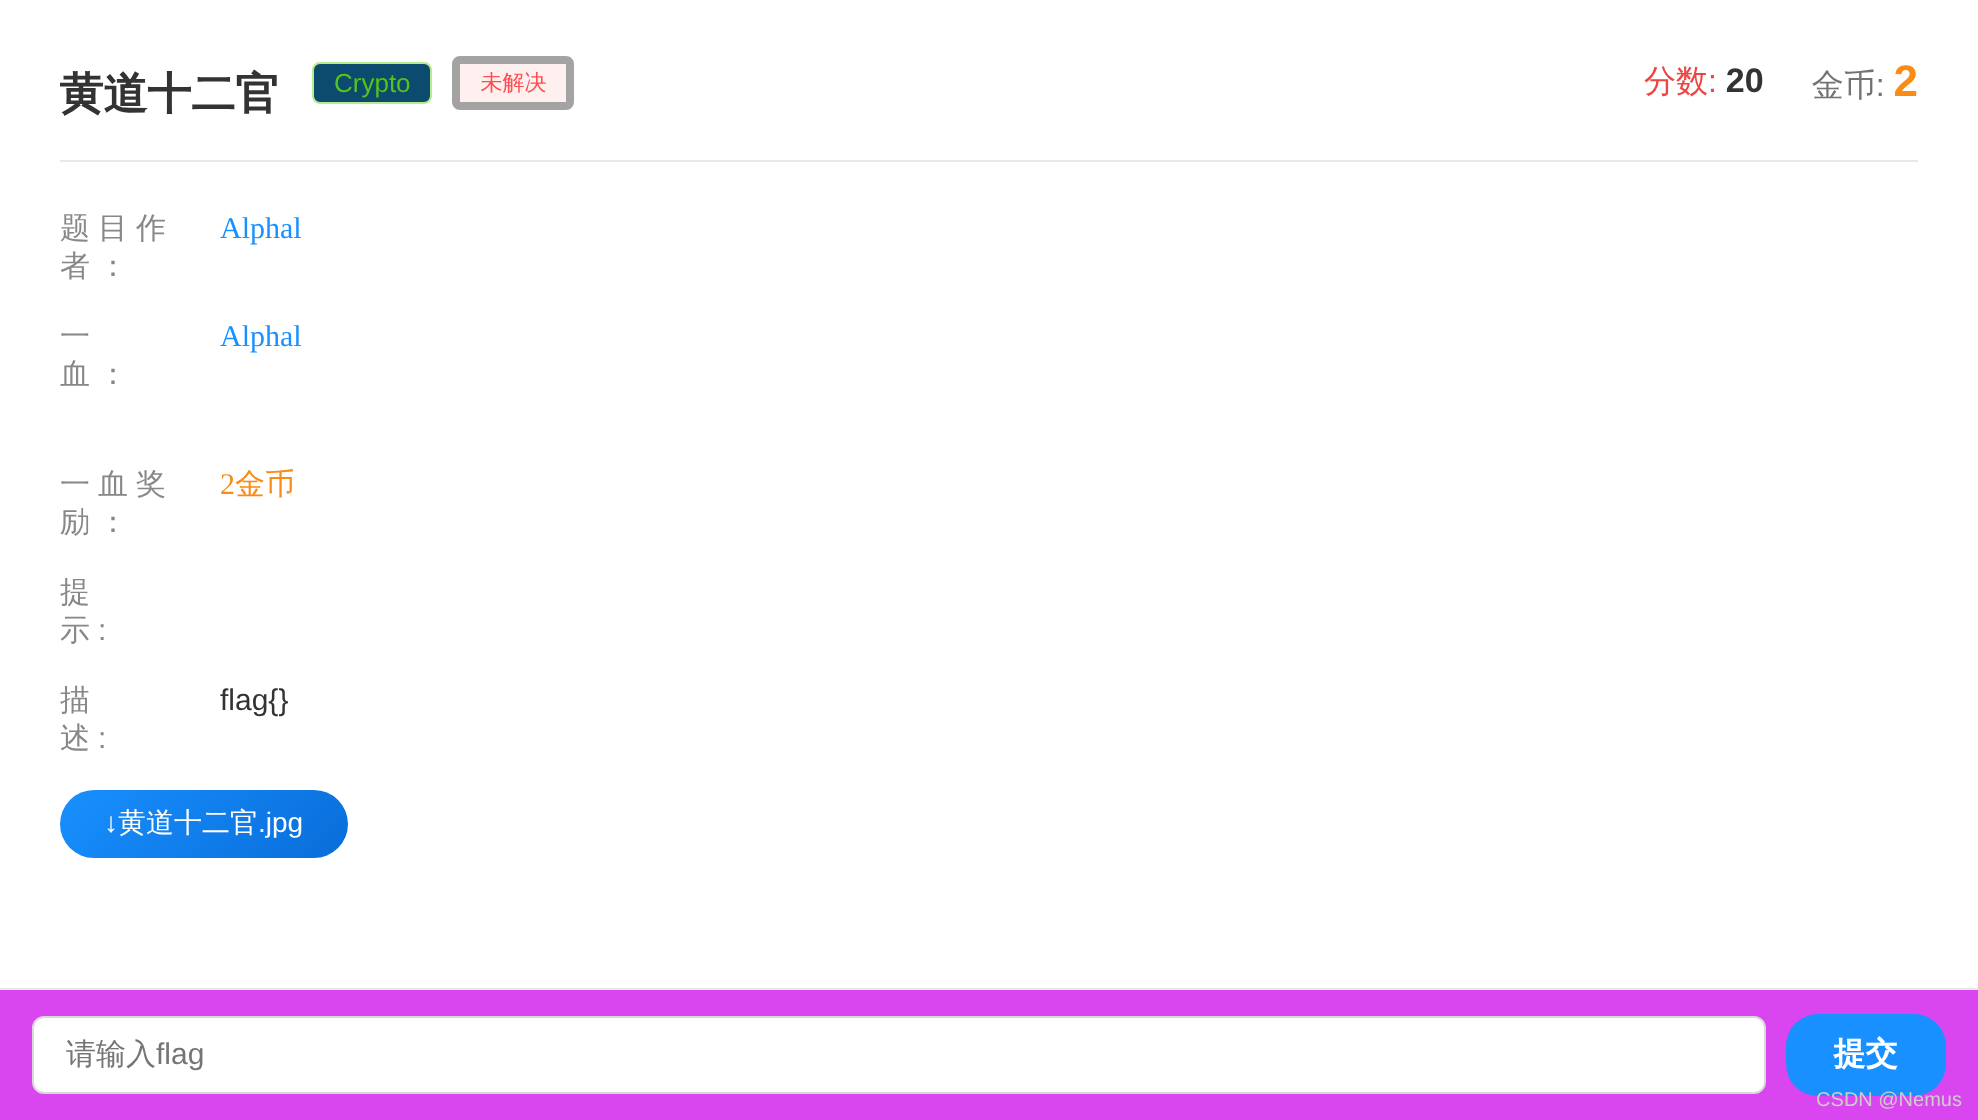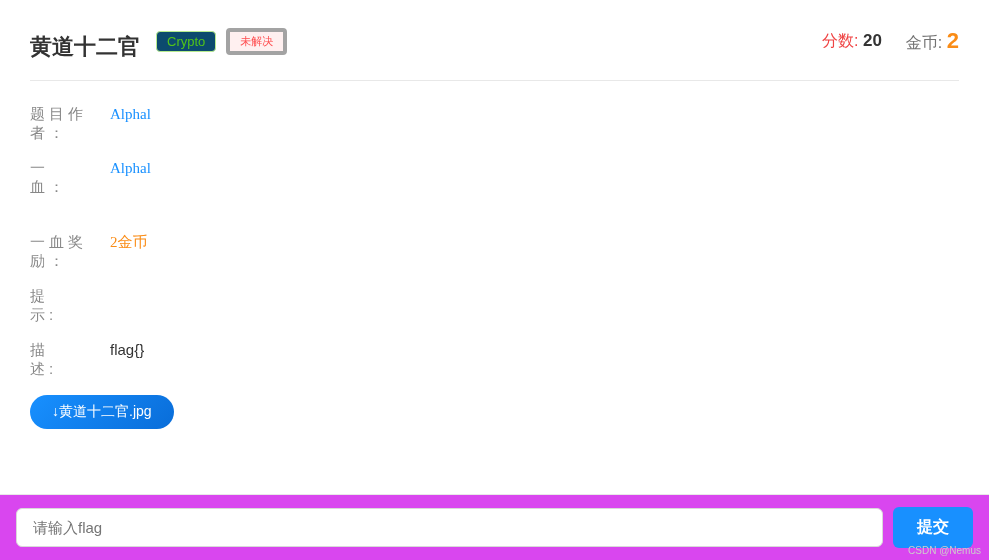--- a/index.html
+++ b/index.html
@@ -119,21 +119,21 @@
       border-radius: 6px;
       padding: 10px 16px;
       font-size: 15px;
       color: #bbb;
       outline: none;
     }
     .submit-btn {
       background: #1890ff;
       color: #fff;
       border: none;
-      border-radius: 6px;
+      border-radius: 16px;
       padding: 10px 24px;
       font-size: 16px;
       font-weight: bold;
       cursor: pointer;
     }
 
     
     .watermark {
       position: fixed;
       bottom: 4px;

